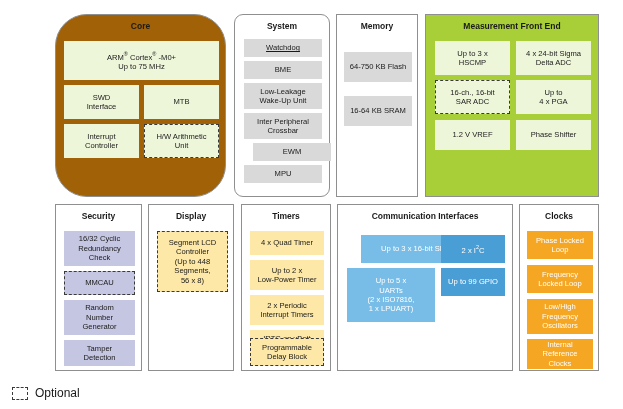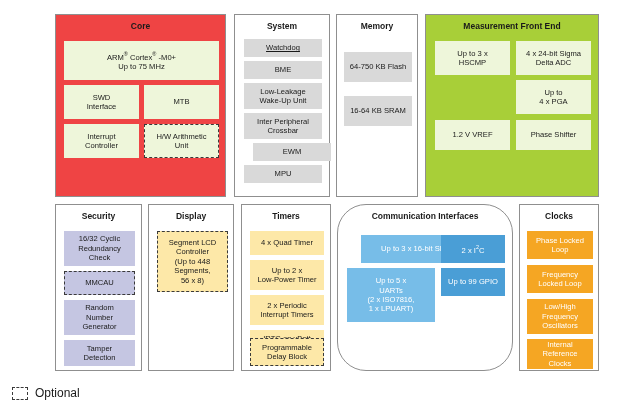--- a/index.html
+++ b/index.html
@@ -42,28 +42,28 @@
     display: flex;
     align-items: center;
     justify-content: center;
     text-align: center;
     font-size: 7.6px;
     line-height: 9.4px;
     padding: 1px 2px;
     border: 1px solid transparent;
   }
   
-  .p-core   { background: #ef4444; }
+  .p-core   { background: #a16207; border-radius: 32px; }
   .p-system { background: #ffffff; }
   .p-memory { background: #ffffff; }
   .p-mfe    { background: #a8cf38; }
   .p-security { background: #ffffff; }
   .p-display  { background: #ffffff; }
   .p-timers   { background: #ffffff; padding-left: 7px; }
-  .p-comm     { background: #ffffff; border-radius: 29px; }
+  .p-comm     { background: #ffffff; }
   .p-clocks   { background: #ffffff; }
   .b-green-pale  { background: #eef6da; border-color: #eef6da; }
   .b-gray        { background: #d9d9d9; border-color: #d9d9d9; }
   .b-purple      { background: #c5c6e2; border-color: #c5c6e2; }
   .b-yellow      { background: #fde8a8; border-color: #fde8a8; }
   .b-blue        { background: #4a9ed6; border-color: #4a9ed6; color: #ffffff; }
   .b-blue-soft   { background: #77bde8; border-color: #77bde8; color: #ffffff; }
   .b-orange      { background: #f5a623; border-color: #f5a623; color: #ffffff; }
 
   .dashed {
@@ -105,21 +105,21 @@
       <span>SWD<br>Interface</span>
     </div>
     <div class="block b-green-pale" style="left:8px; top:109px; width:75px; height:34px;">
       <span>Interrupt<br>Controller</span>
     </div>
     <div class="block b-green-pale dashed" style="left:88px; top:109px; width:75px; height:34px;">
       <span>H/W Arithmetic<br>Unit</span>
     </div>
   </div>
 
-  <div class="panel p-system" style="left:234px; top:14px; width:96px; height:183px;">
+  <div class="panel p-system" style="left:234px; top:14px; width:96px; height:183px;border-radius:9px;">
     <div class="panel-title">System</div>
     <div class="block b-gray" style="left:9px; top:24px; width:78px; height:18px;text-decoration:underline;">
       <span>Watchdog</span>
     </div>
     <div class="block b-gray" style="left:9px; top:46px; width:78px; height:18px;">
       <span>BME</span>
     </div>
     <div class="block b-gray" style="left:9px; top:68px; width:78px; height:26px;">
       <span>Low-Leakage<br>Wake-Up Unit</span>
     </div>
@@ -145,20 +145,23 @@
   </div>
 
   <div class="panel p-mfe" style="left:425px; top:14px; width:174px; height:183px;">
     <div class="panel-title">Measurement Front End</div>
     <div class="block b-green-pale" style="left:9px; top:26px; width:75px; height:34px;">
       <span>Up to 3 x<br>HSCMP</span>
     </div>
     <div class="block b-green-pale" style="left:90px; top:26px; width:75px; height:34px;">
       <span>4 x 24-bit Sigma<br>Delta ADC</span>
     </div>
+    <div class="block b-green-pale dashed" style="left:9px; top:65px; width:75px; height:34px;">
+      <span>16-ch., 16-bit<br>SAR ADC</span>
+    </div>
     <div class="block b-green-pale" style="left:90px; top:65px; width:75px; height:34px;">
       <span>Up to<br>4 x PGA</span>
     </div>
     <div class="block b-green-pale" style="left:9px; top:105px; width:75px; height:30px;">
       <span>1.2 V VREF</span>
     </div>
     <div class="block b-green-pale" style="left:90px; top:105px; width:75px; height:30px;">
       <span>Phase Shifter</span>
     </div>
   </div>

